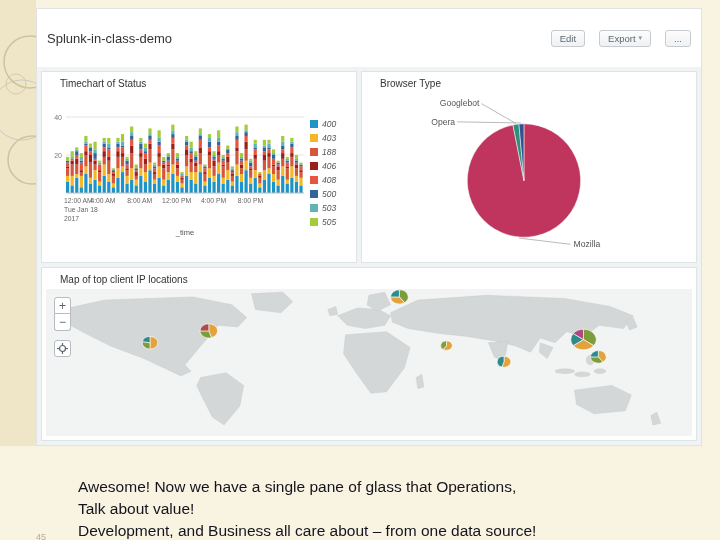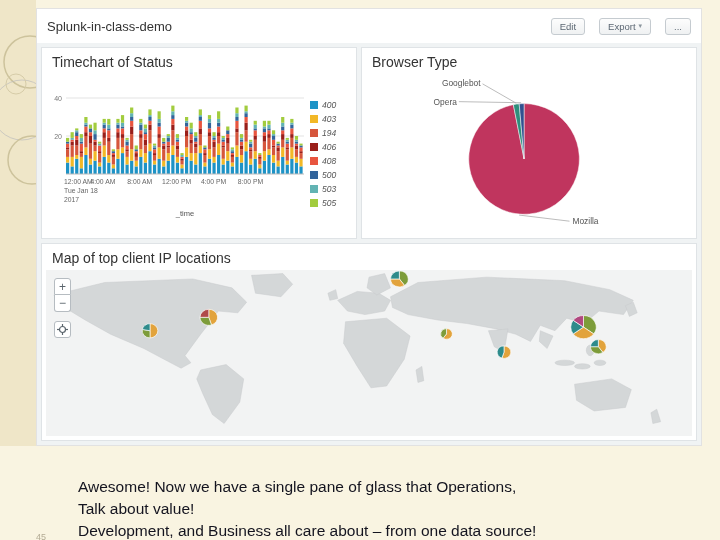--- a/index.html
+++ b/index.html
@@ -2,31 +2,31 @@
 <html><head>
 <meta charset="utf-8">
 <style>
   html,body{margin:0;padding:0;}
   .slide{position:relative;width:720px;height:540px;background:#f9f4e1;overflow:hidden;
          font-family:"Liberation Sans",sans-serif;}
   .left-strip{position:absolute;left:0;top:0;width:36px;height:446px;background:#efe6c8;}
   .deco{position:absolute;left:-8px;top:14px;z-index:0;}
   .dashboard{position:absolute;left:36px;top:8px;width:666px;height:438px;background:#fff;
              border:1px solid #e2e2e2;z-index:1;display:flex;flex-direction:column;box-sizing:border-box;}
-  .dash-header{height:26px;display:flex;align-items:center;justify-content:space-between;padding:4px 10px;}
+  .dash-header{height:26px;display:flex;align-items:center;justify-content:space-between;padding:16px 10px;}
   .dash-title{font-size:13px;color:#333;}
   .dash-actions{display:flex;gap:14px;align-items:center;}
   .btn{font-size:9.5px;color:#5c6773;background:linear-gradient(#fdfdfd,#eff1f2);
        border:1px solid #c5cbd0;border-radius:3px;padding:0 8px;height:17px;
        display:flex;align-items:center;gap:3px;cursor:pointer;font-family:"Liberation Sans",sans-serif;}
   .caret{font-size:7px;color:#8a949c;}
   .dash-body{flex:1;background:#f0f3f4;padding:4px;display:flex;flex-direction:column;gap:4px;}
   .row{display:flex;gap:4px;height:192px;}
   .panel{background:#fff;border:1px solid #dfe3e6;box-sizing:border-box;}
-  .panel-title{font-size:14px;color:#333;padding:6px 10px 2px;}
+  .panel-title{font-size:10px;color:#333;padding:6px 18px 2px;}
   .tc-panel{width:316px;display:flex;flex-direction:column;}
   .tc-wrap{flex:1;display:flex;padding:2px 4px;}
   #tc-svg{width:264px;height:150px;}
   .legend{display:flex;flex-direction:column;gap:4px;padding-top:26px;font-style:italic;}
   .legend-item{display:flex;align-items:center;gap:4px;font-size:8.5px;color:#555;cursor:pointer;}
   .sw{width:8px;height:8px;display:inline-block;}
   .pie-panel{flex:1;display:flex;flex-direction:column;}
   #pie-svg{flex:1;width:100%;}
   .map-panel{flex:1;display:flex;flex-direction:column;}
   .map-area{flex:1;position:relative;margin:2px 4px 4px;}
@@ -496,21 +496,21 @@
                 <div class="legend-item">
                   <span class="sw" style="background: rgb(30, 147, 198);"></span>
                   <span>400</span>
                 </div>
                 <div class="legend-item">
                   <span class="sw" style="background: rgb(242, 184, 39);"></span>
                   <span>403</span>
                 </div>
                 <div class="legend-item">
                   <span class="sw" style="background: rgb(214, 86, 60);"></span>
-                  <span>194</span>
+                  <span>188</span>
                 </div>
                 <div class="legend-item">
                   <span class="sw" style="background: rgb(154, 31, 26);"></span>
                   <span>406</span>
                 </div>
                 <div class="legend-item">
                   <span class="sw" style="background: rgb(232, 85, 63);"></span>
                   <span>408</span>
                 </div>
                 <div class="legend-item">

